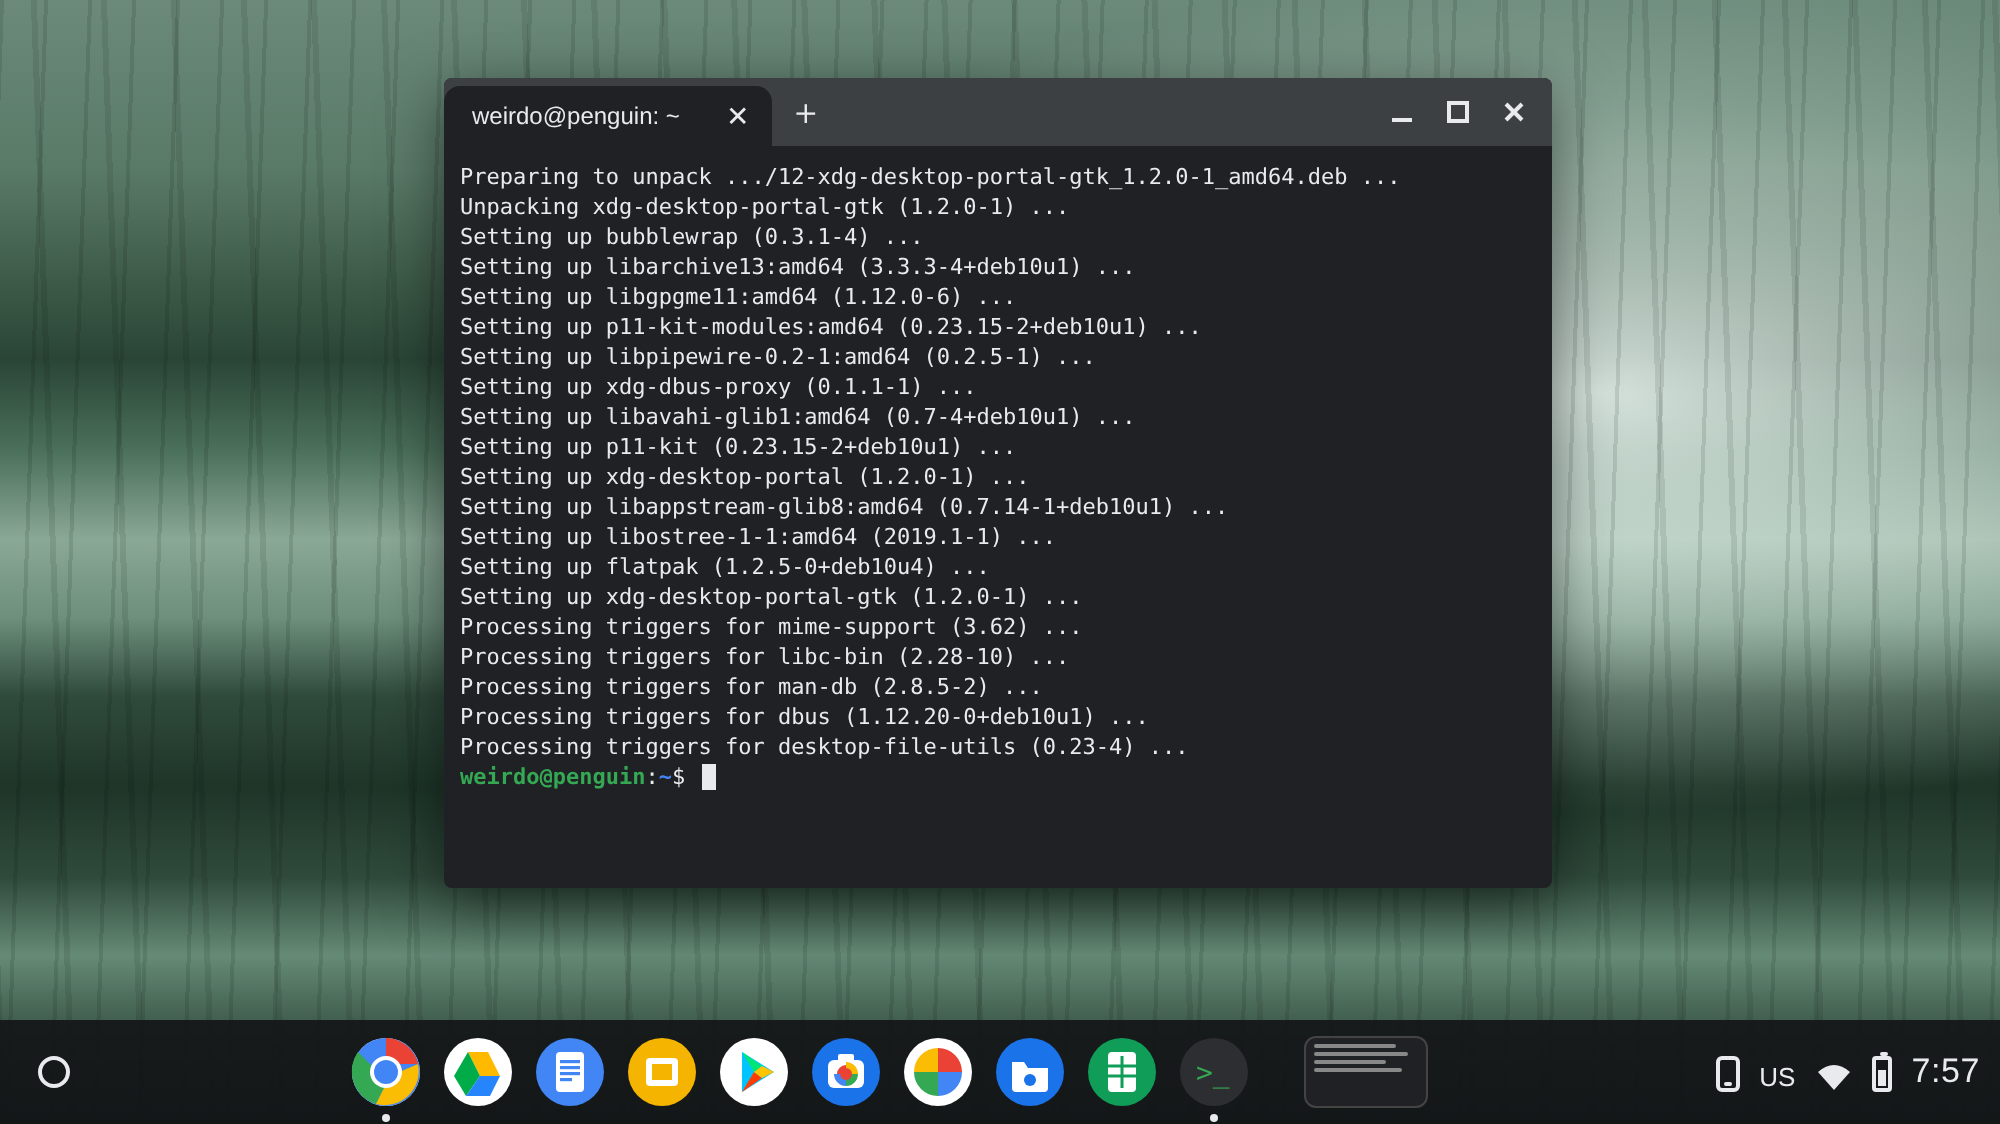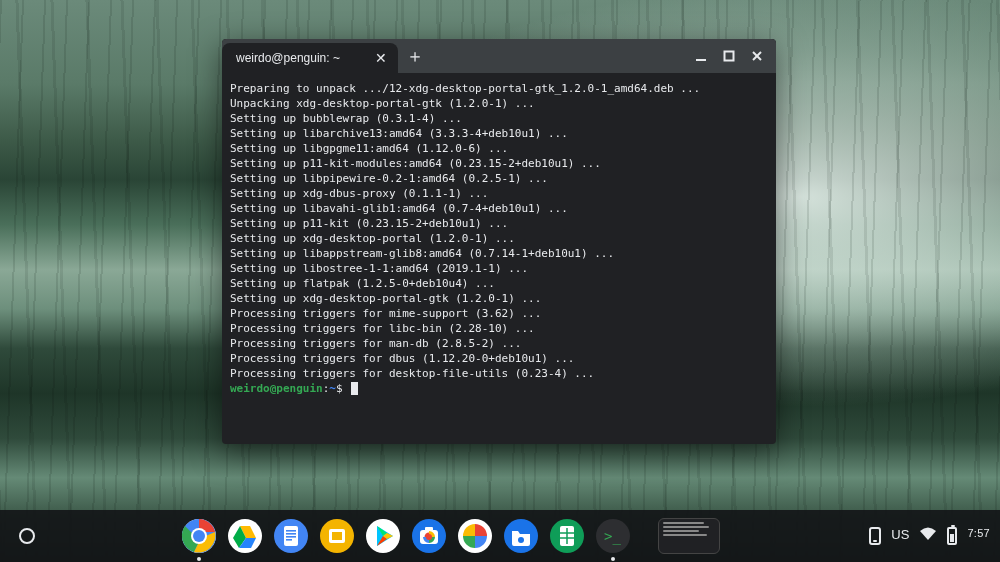--- a/index.html
+++ b/index.html
@@ -46,21 +46,21 @@
     background: #3c4043;
     display: flex; align-items: stretch;
     border-top-left-radius:4px; border-top-right-radius:4px;
   }
   .tab {
     display: flex; align-items: center;
     background: #202124;
     color: #e8eaed;
     font-size: 12px;
     padding: 0 8px 0 14px;
-    gap: 32px;
+    gap: 20px;
     margin-top:4px;
     border-top-left-radius: 8px;
     border-top-right-radius: 8px;
     height:30px;
   }
   .tab-close {
     color:#e8eaed; font-size:14px; line-height:1;
     width:18px; height:18px; display:flex; align-items:center; justify-content:center;
     border-radius:50%;
   }
@@ -124,21 +124,21 @@
     background:#202124; border:1px solid #444;
     padding:3px 4px; display:flex; flex-direction:column; gap:2px;
   }
   .mini-preview .ln { height:2px; background:#888; border-radius:1px; }
   .mini-preview .ln:nth-child(1){width:80%}
   .mini-preview .ln:nth-child(2){width:90%}
   .mini-preview .ln:nth-child(3){width:70%}
   .mini-preview .ln:nth-child(4){width:85%}
 
   .status-area {
-    display:flex; align-items:flex-start; gap:10px;
+    display:flex; align-items:flex-end; gap:10px;
     color:#e8eaed; font-size:13px;
     margin-left:14px;
   }
   .status-area svg { display:block; }
   .battery {
     width:10px; height:18px; border:2px solid #e8eaed; border-radius:2px;
     position:relative;
   }
   .battery::before{
     content:""; position:absolute; top:-4px; left:2px; width:4px; height:2px;
@@ -146,21 +146,21 @@
   }
   .battery::after{
     content:""; position:absolute; bottom:1px; left:1px; right:1px; height:60%;
     background:#e8eaed;
   }
   .phone-icon{
     width:12px;height:18px;border:2px solid #e8eaed;border-radius:3px;position:relative;
   }
   .phone-icon::after{content:"";position:absolute;bottom:1px;left:50%;transform:translateX(-50%);width:4px;height:2px;background:#e8eaed;border-radius:1px;}
 
-  .clock { font-size:11px; letter-spacing:0.3px; }
+  .clock { font-size:17px; letter-spacing:0.3px; }
 </style>
 </head>
 <body>
 
 <div class="desktop">
 
   <div class="terminal">
     <div class="titlebar">
       <div class="tab">
         <span>weirdo@penguin: ~</span>

